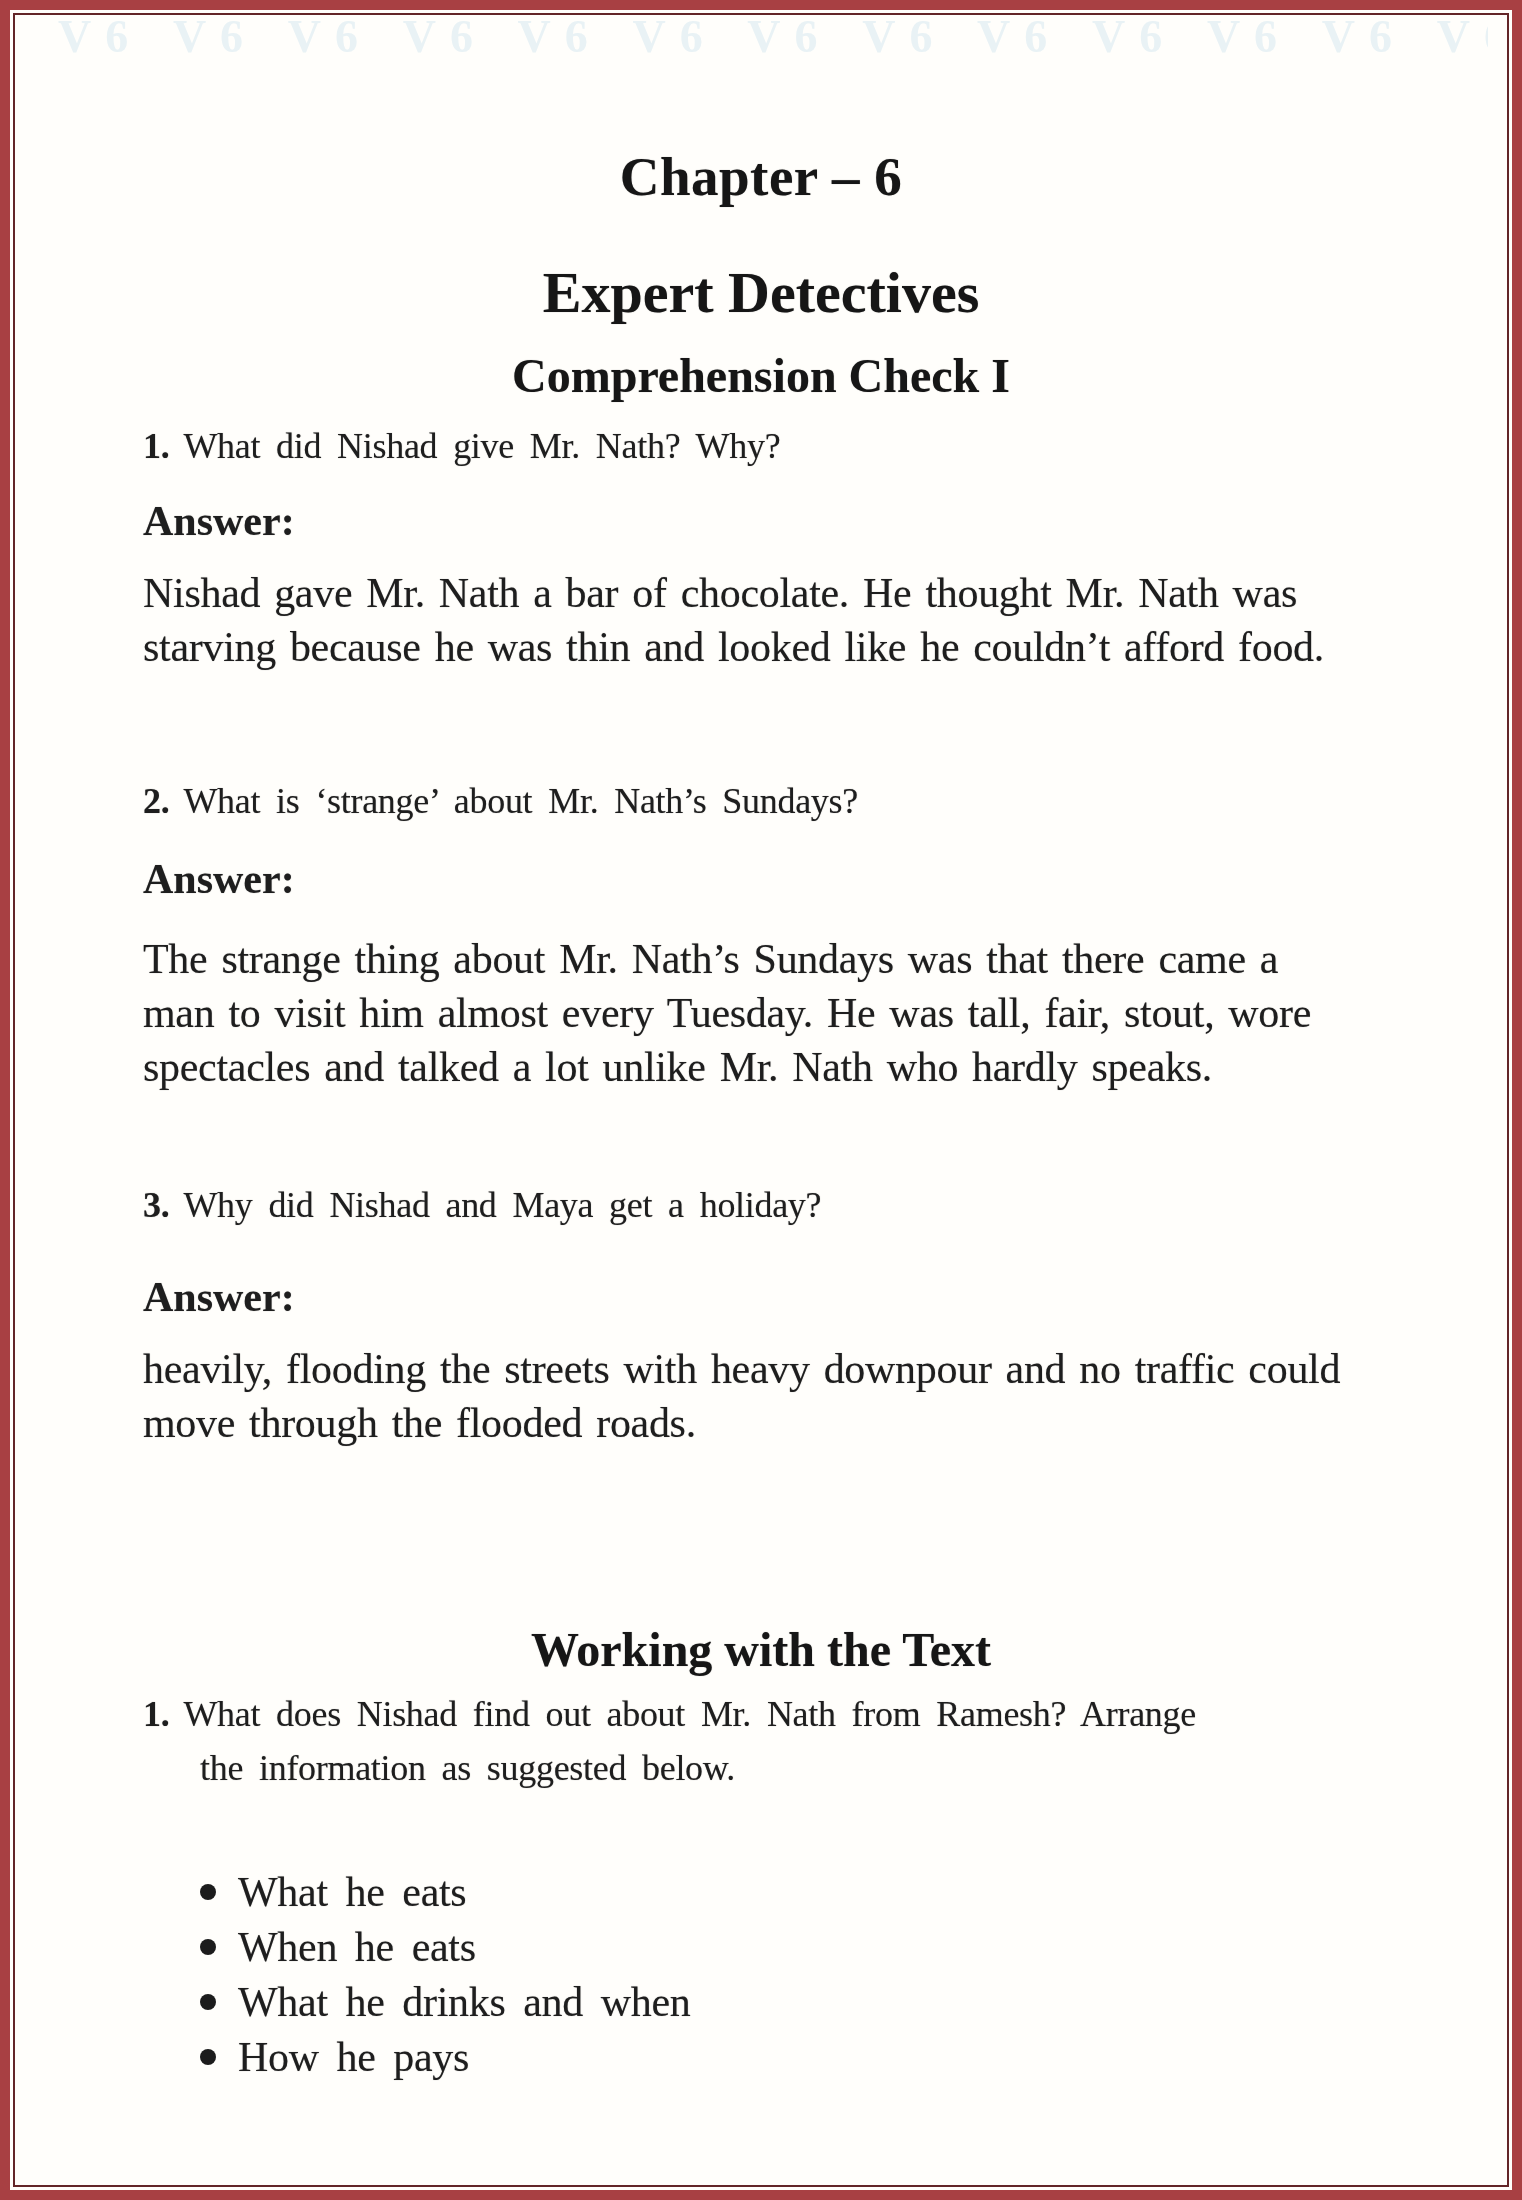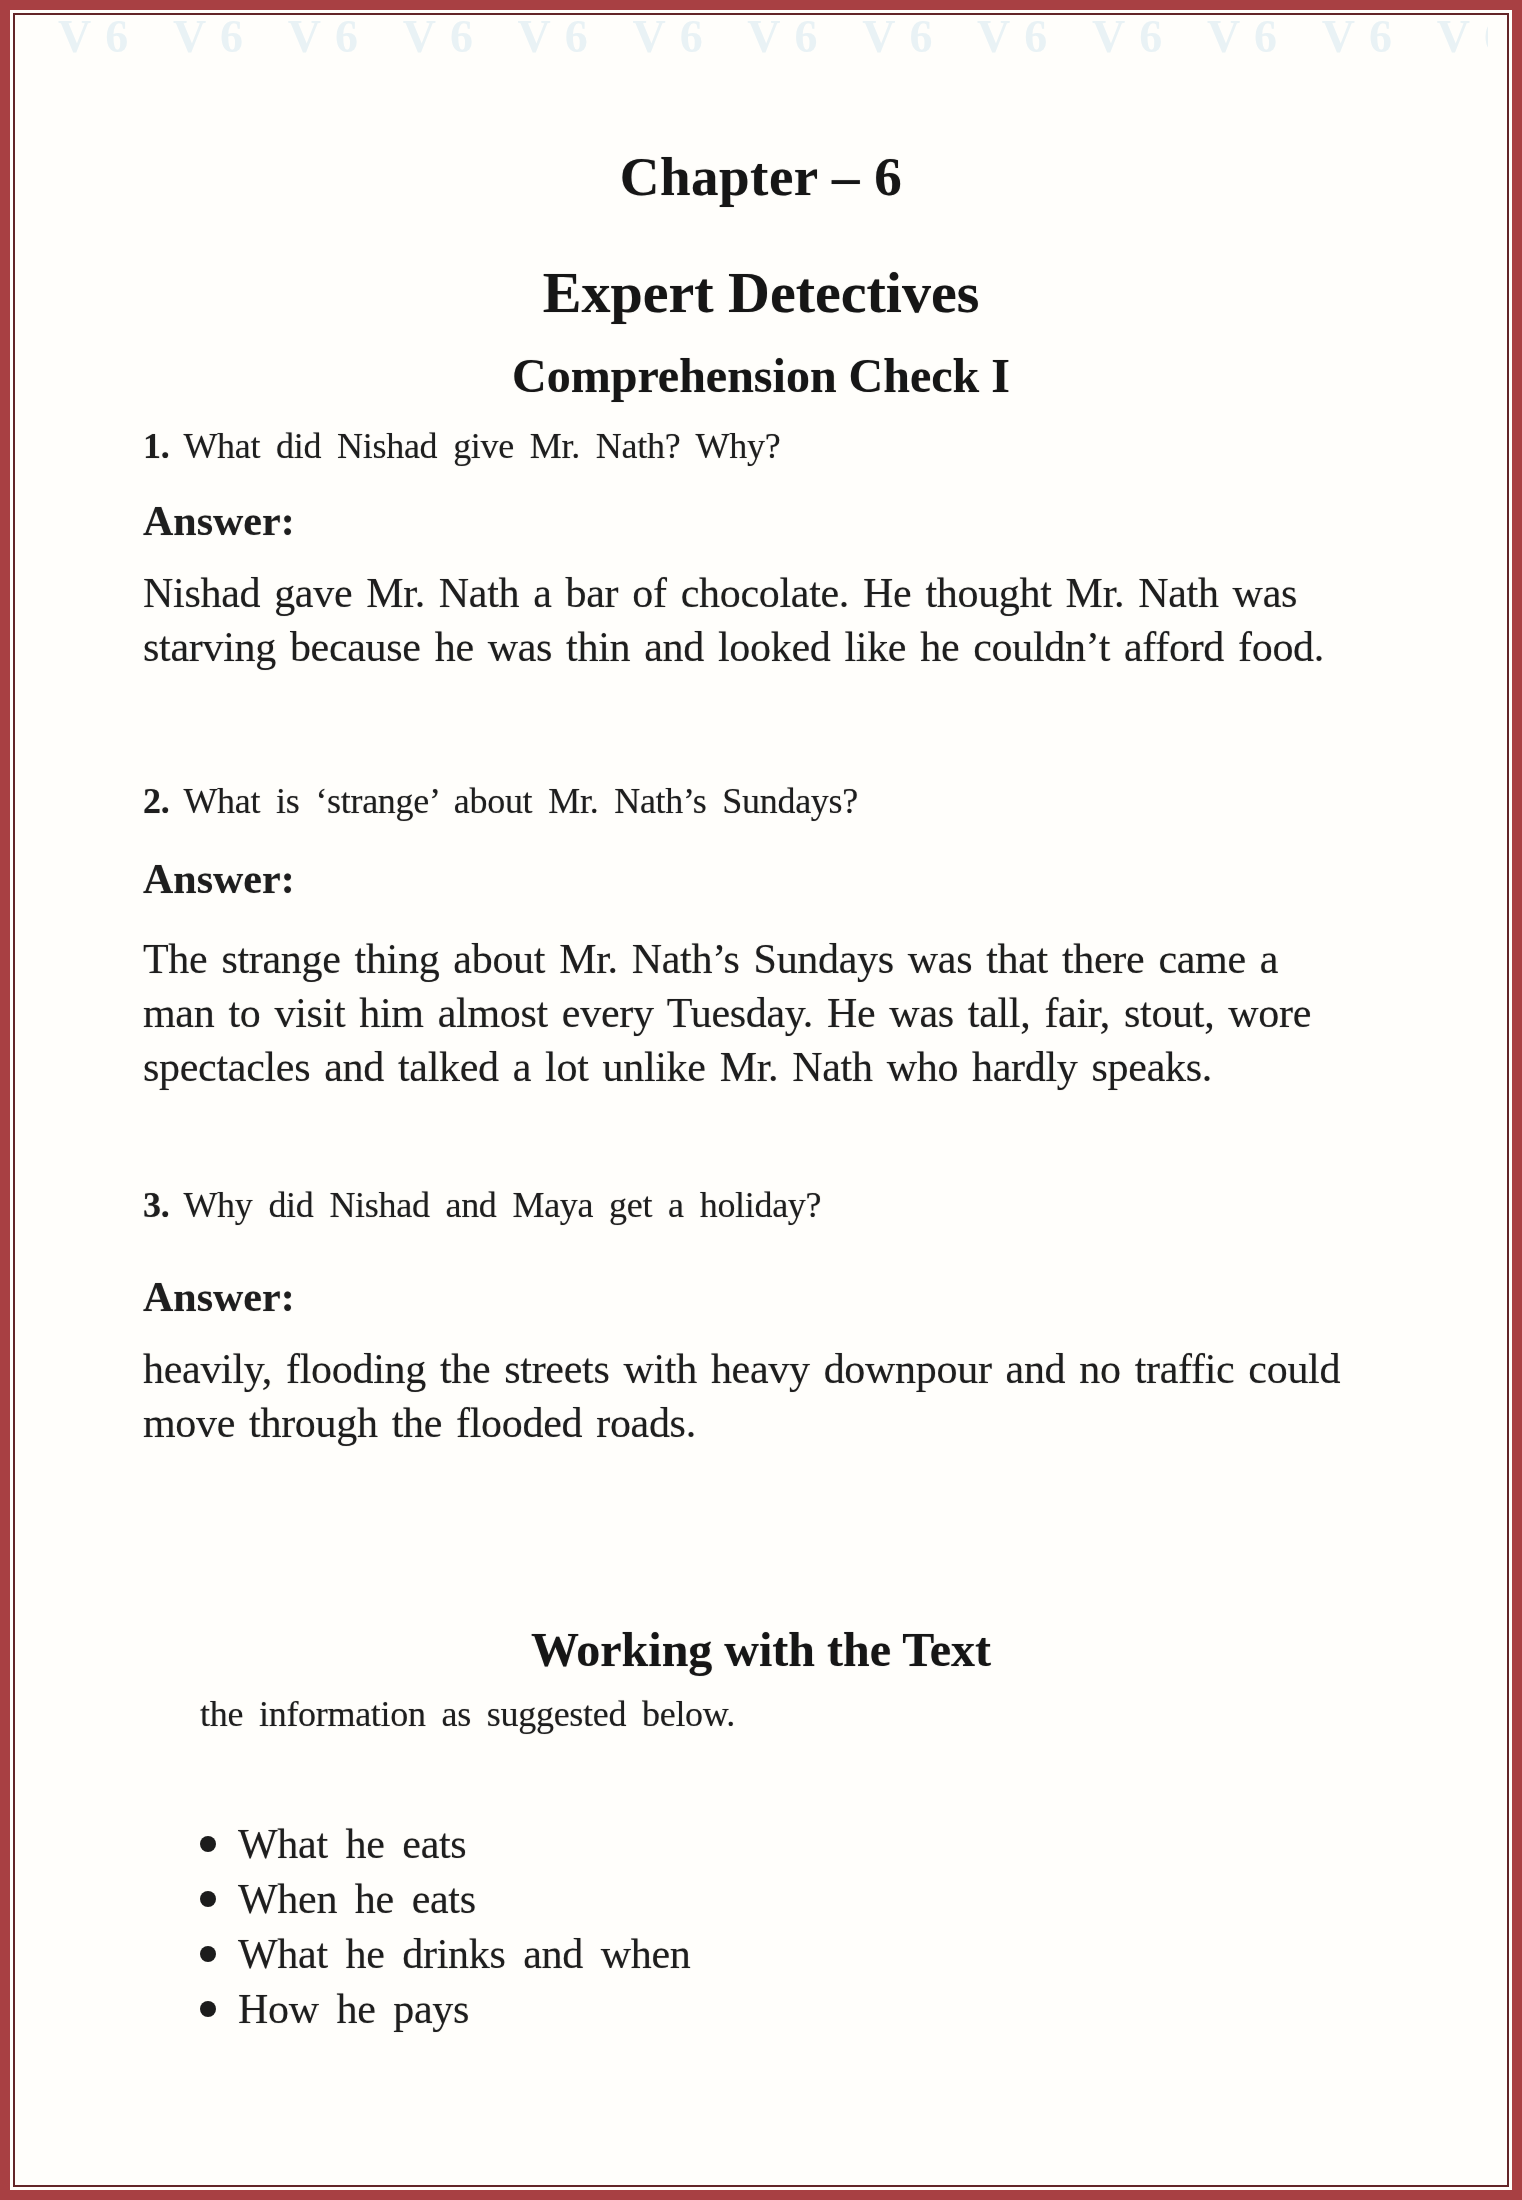--- a/index.html
+++ b/index.html
@@ -29,21 +29,21 @@
   h1,h2,h3{margin:8px;font-weight:bold;color:#161616;}
   .chapter{font-size:55px;line-height:66px;letter-spacing:0.5px;}
   .title{font-size:58px;line-height:70px;}
   .section{font-size:48px;line-height:58px;}
   .qline{font-size:36px;line-height:54px;word-spacing:0.20em;letter-spacing:-0.3px;}
   .qnum{font-weight:bold;margin-right:14px;}
   .answer-label{font-size:42px;line-height:54px;font-weight:bold;}
   .para{font-size:42px;line-height:54px;word-spacing:0.09em;letter-spacing:-0.3px;}
   .pline{white-space:nowrap;}
   .wq .wline2{padding-left:57px;}
-  .bullets{left:190px;font-size:42px;letter-spacing:-0.3px;word-spacing:0.18em;}
+  .bullets{left:190px;font-size:42px;letter-spacing:-0.3px;word-spacing:0.18em;margin-top:48px;}
   .bullet-item{display:flex;align-items:center;height:55px;}
   .dot{width:16px;height:16px;border-radius:50%;background:#1c1c1c;margin-right:22px;flex:0 0 auto;}
   .scan-soft{text-shadow:0 0 1px rgba(20,20,20,0.4);}
 </style>
 </head>
 <body>
 
 <div class="page">
   <div class="border-inner"></div>
 
@@ -79,20 +79,23 @@
   </div>
   <div class="abs answer-label scan-soft" style="top:1260px">Answer:</div>
   <div class="abs para scan-soft" style="top:1332px">
     <div class="pline">heavily, flooding the streets with heavy downpour and no traffic could</div>
     <div class="pline">move through the flooded roads.</div>
   </div>
 
   <h3 class="abs center section scan-soft" style="top:1603px">Working with the Text</h3>
 
   <div class="abs qline wq scan-soft" style="top:1677px">
+    <div class="pline">
+      <span class="qnum">1.</span><span>What does Nishad find out about Mr. Nath from Ramesh? Arrange</span>
+    </div>
     <div class="pline wline2">the information as suggested below.</div>
   </div>
 
   <div class="abs bullets scan-soft" style="top:1806px">
     <div class="bullet-item">
       <span class="dot"></span>
       <span>What he eats</span>
     </div>
     <div class="bullet-item">
       <span class="dot"></span>

